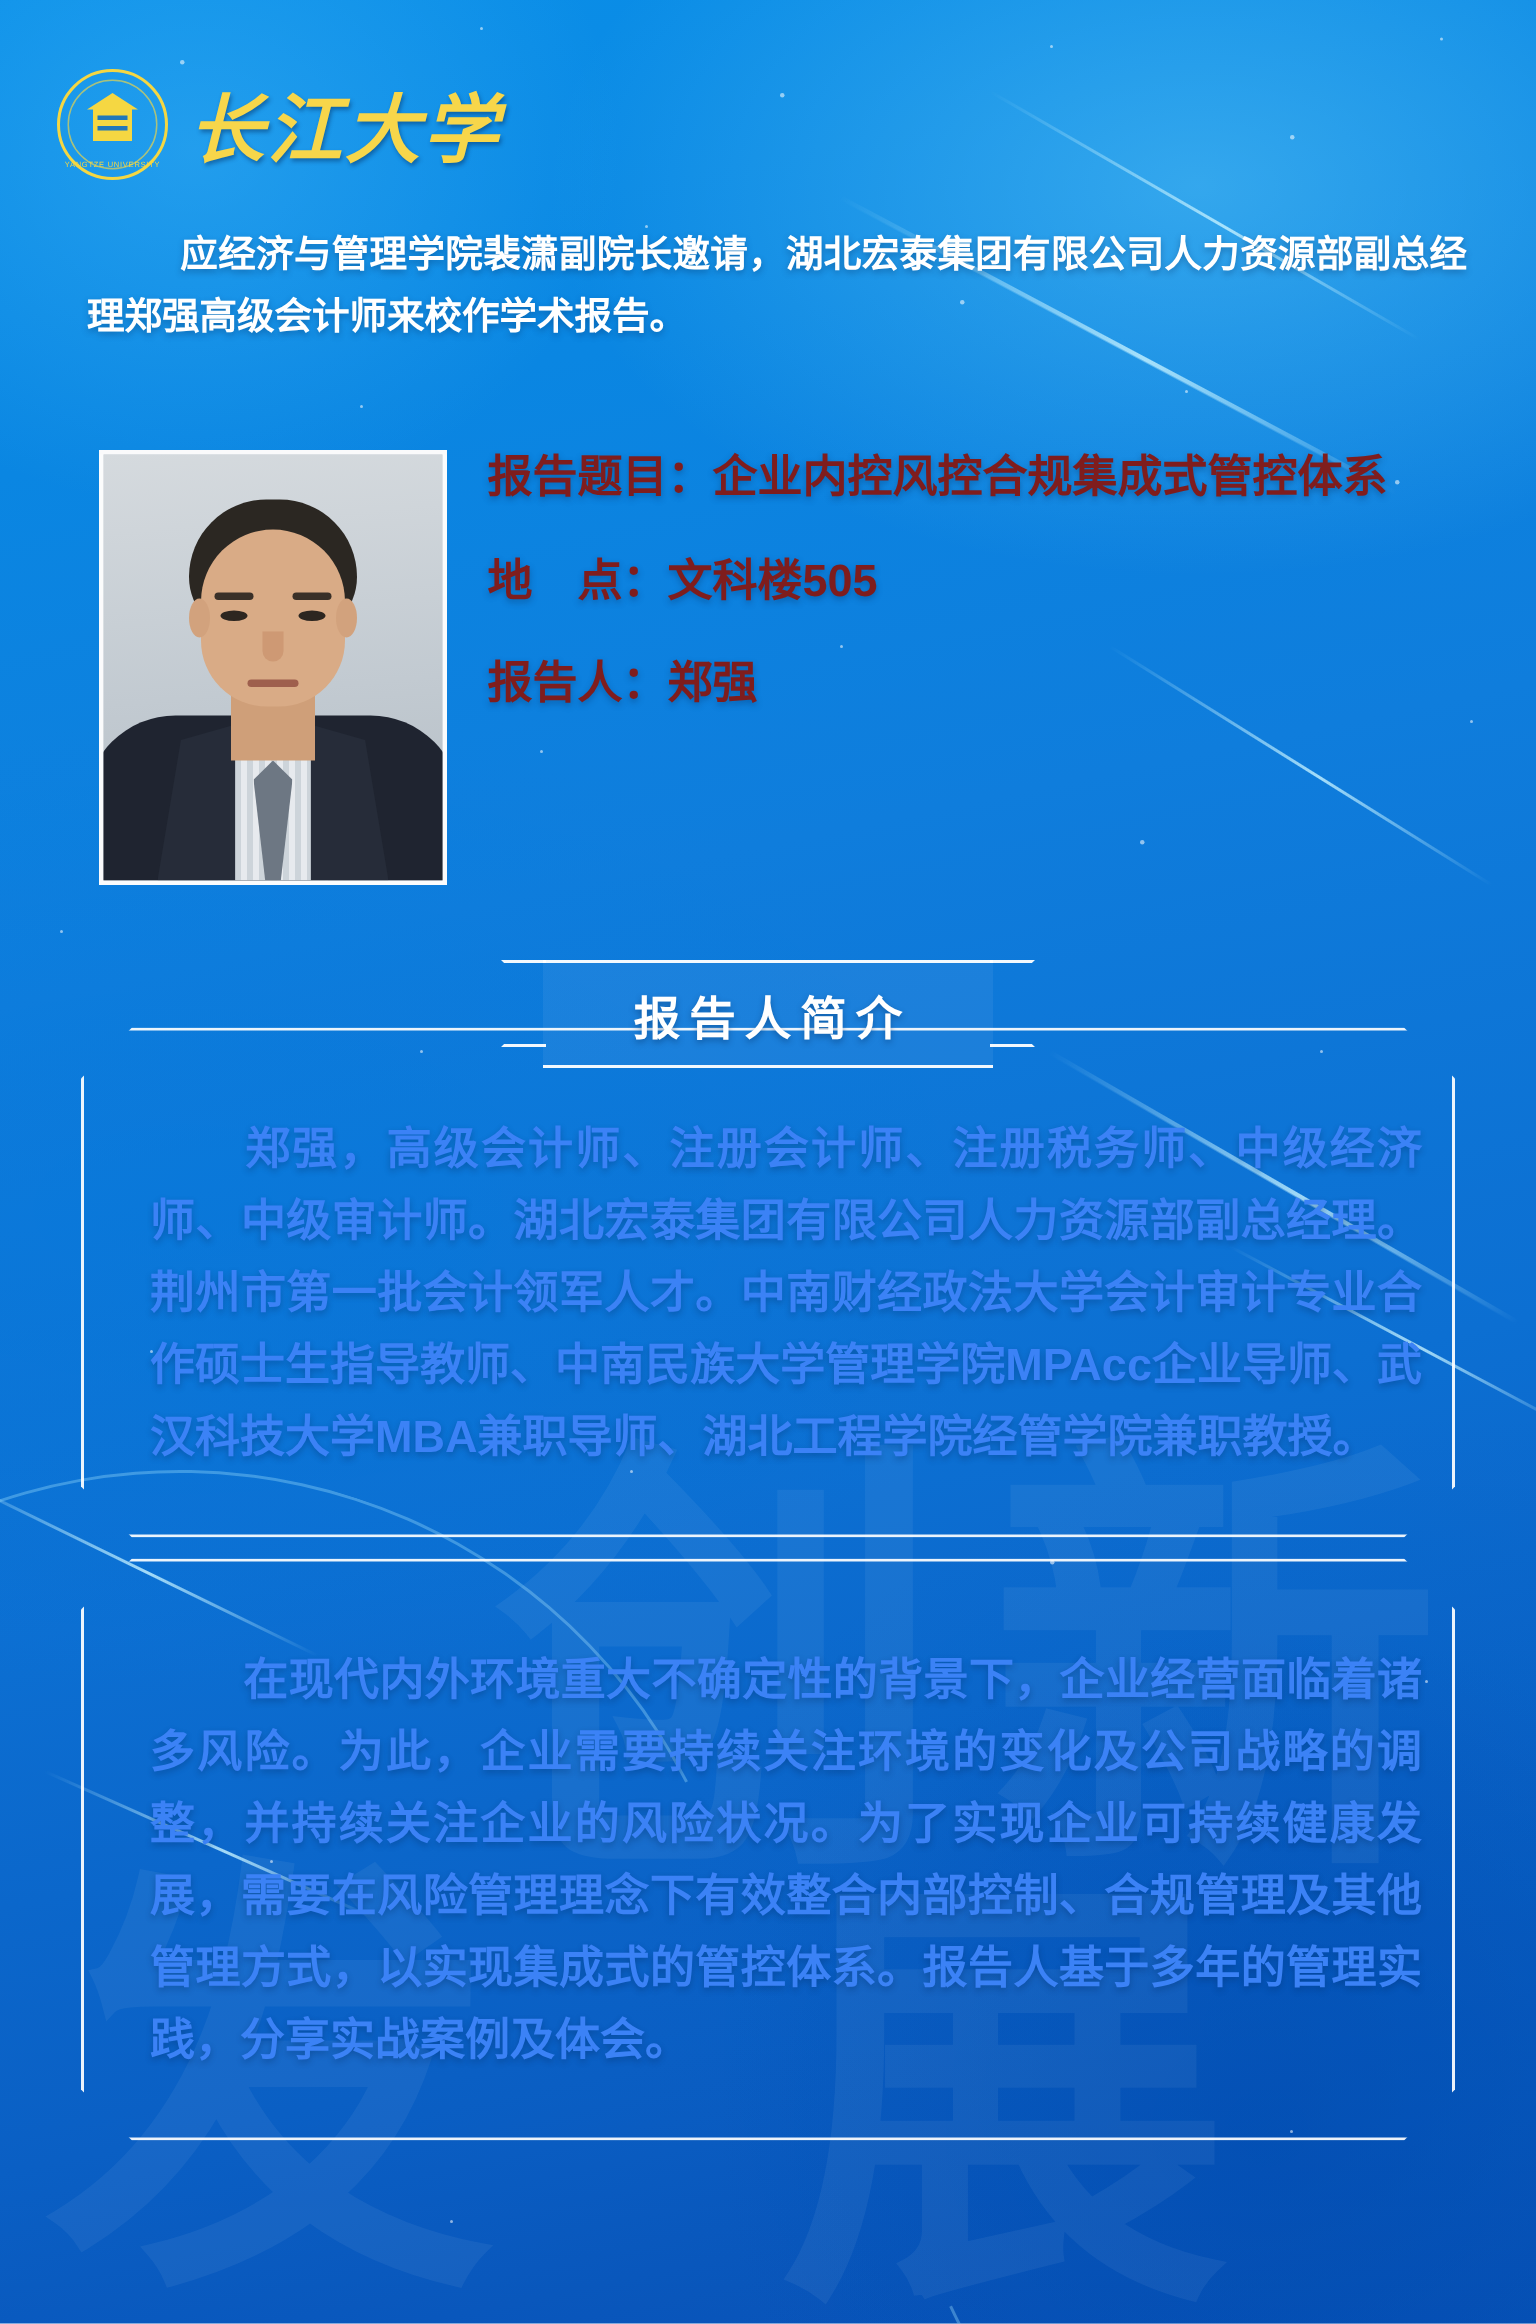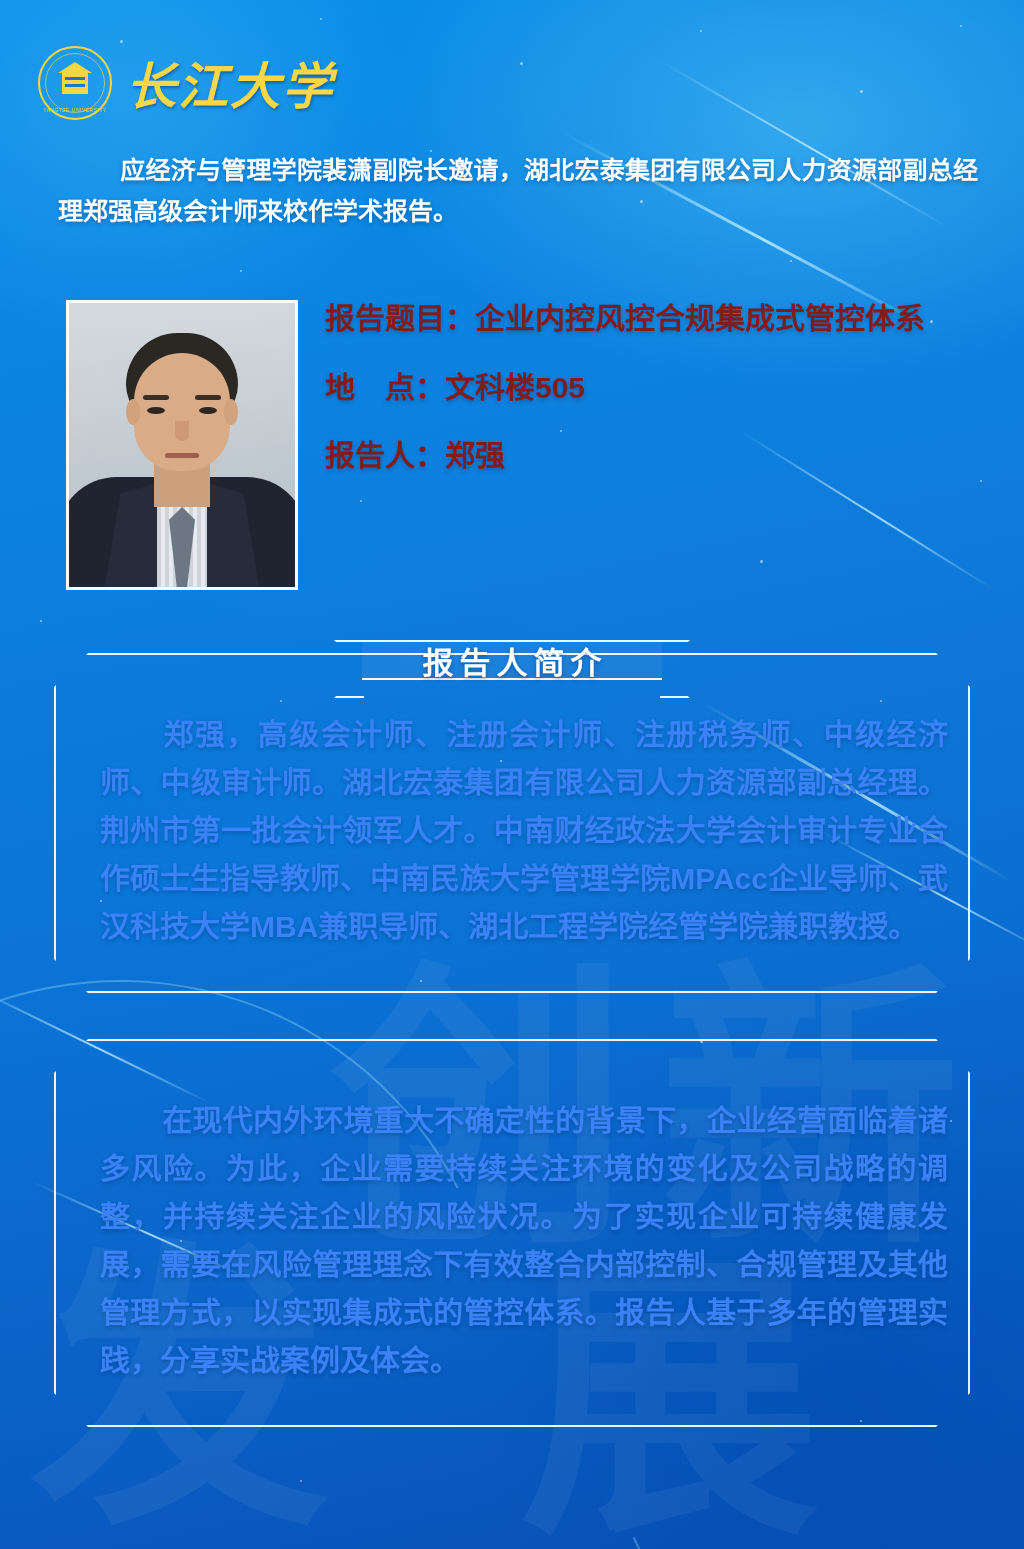--- a/index.html
+++ b/index.html
@@ -244,21 +244,21 @@
     text-shadow: 0 2px 4px rgba(0,40,90,0.35);
   }
   .details .row:last-child { margin-bottom: 5px; }
 
   
   .section { position: absolute; left: 54px; width: 916px; }
   .banner {
     position: relative;
     width: 300px;
     margin: 0 auto;
-    height: 40px;
+    height: 72px;
     display: flex; align-items: center; justify-content: center;
     border: 2px solid rgba(255,255,255,0.95);
     border-left: none; border-right: none;
     background: rgba(255,255,255,0.06);
     z-index: 3;
   }
   .banner::before, .banner::after {
     content: "";
     position: absolute; top: -2px;
     width: 28px; height: 54px;

